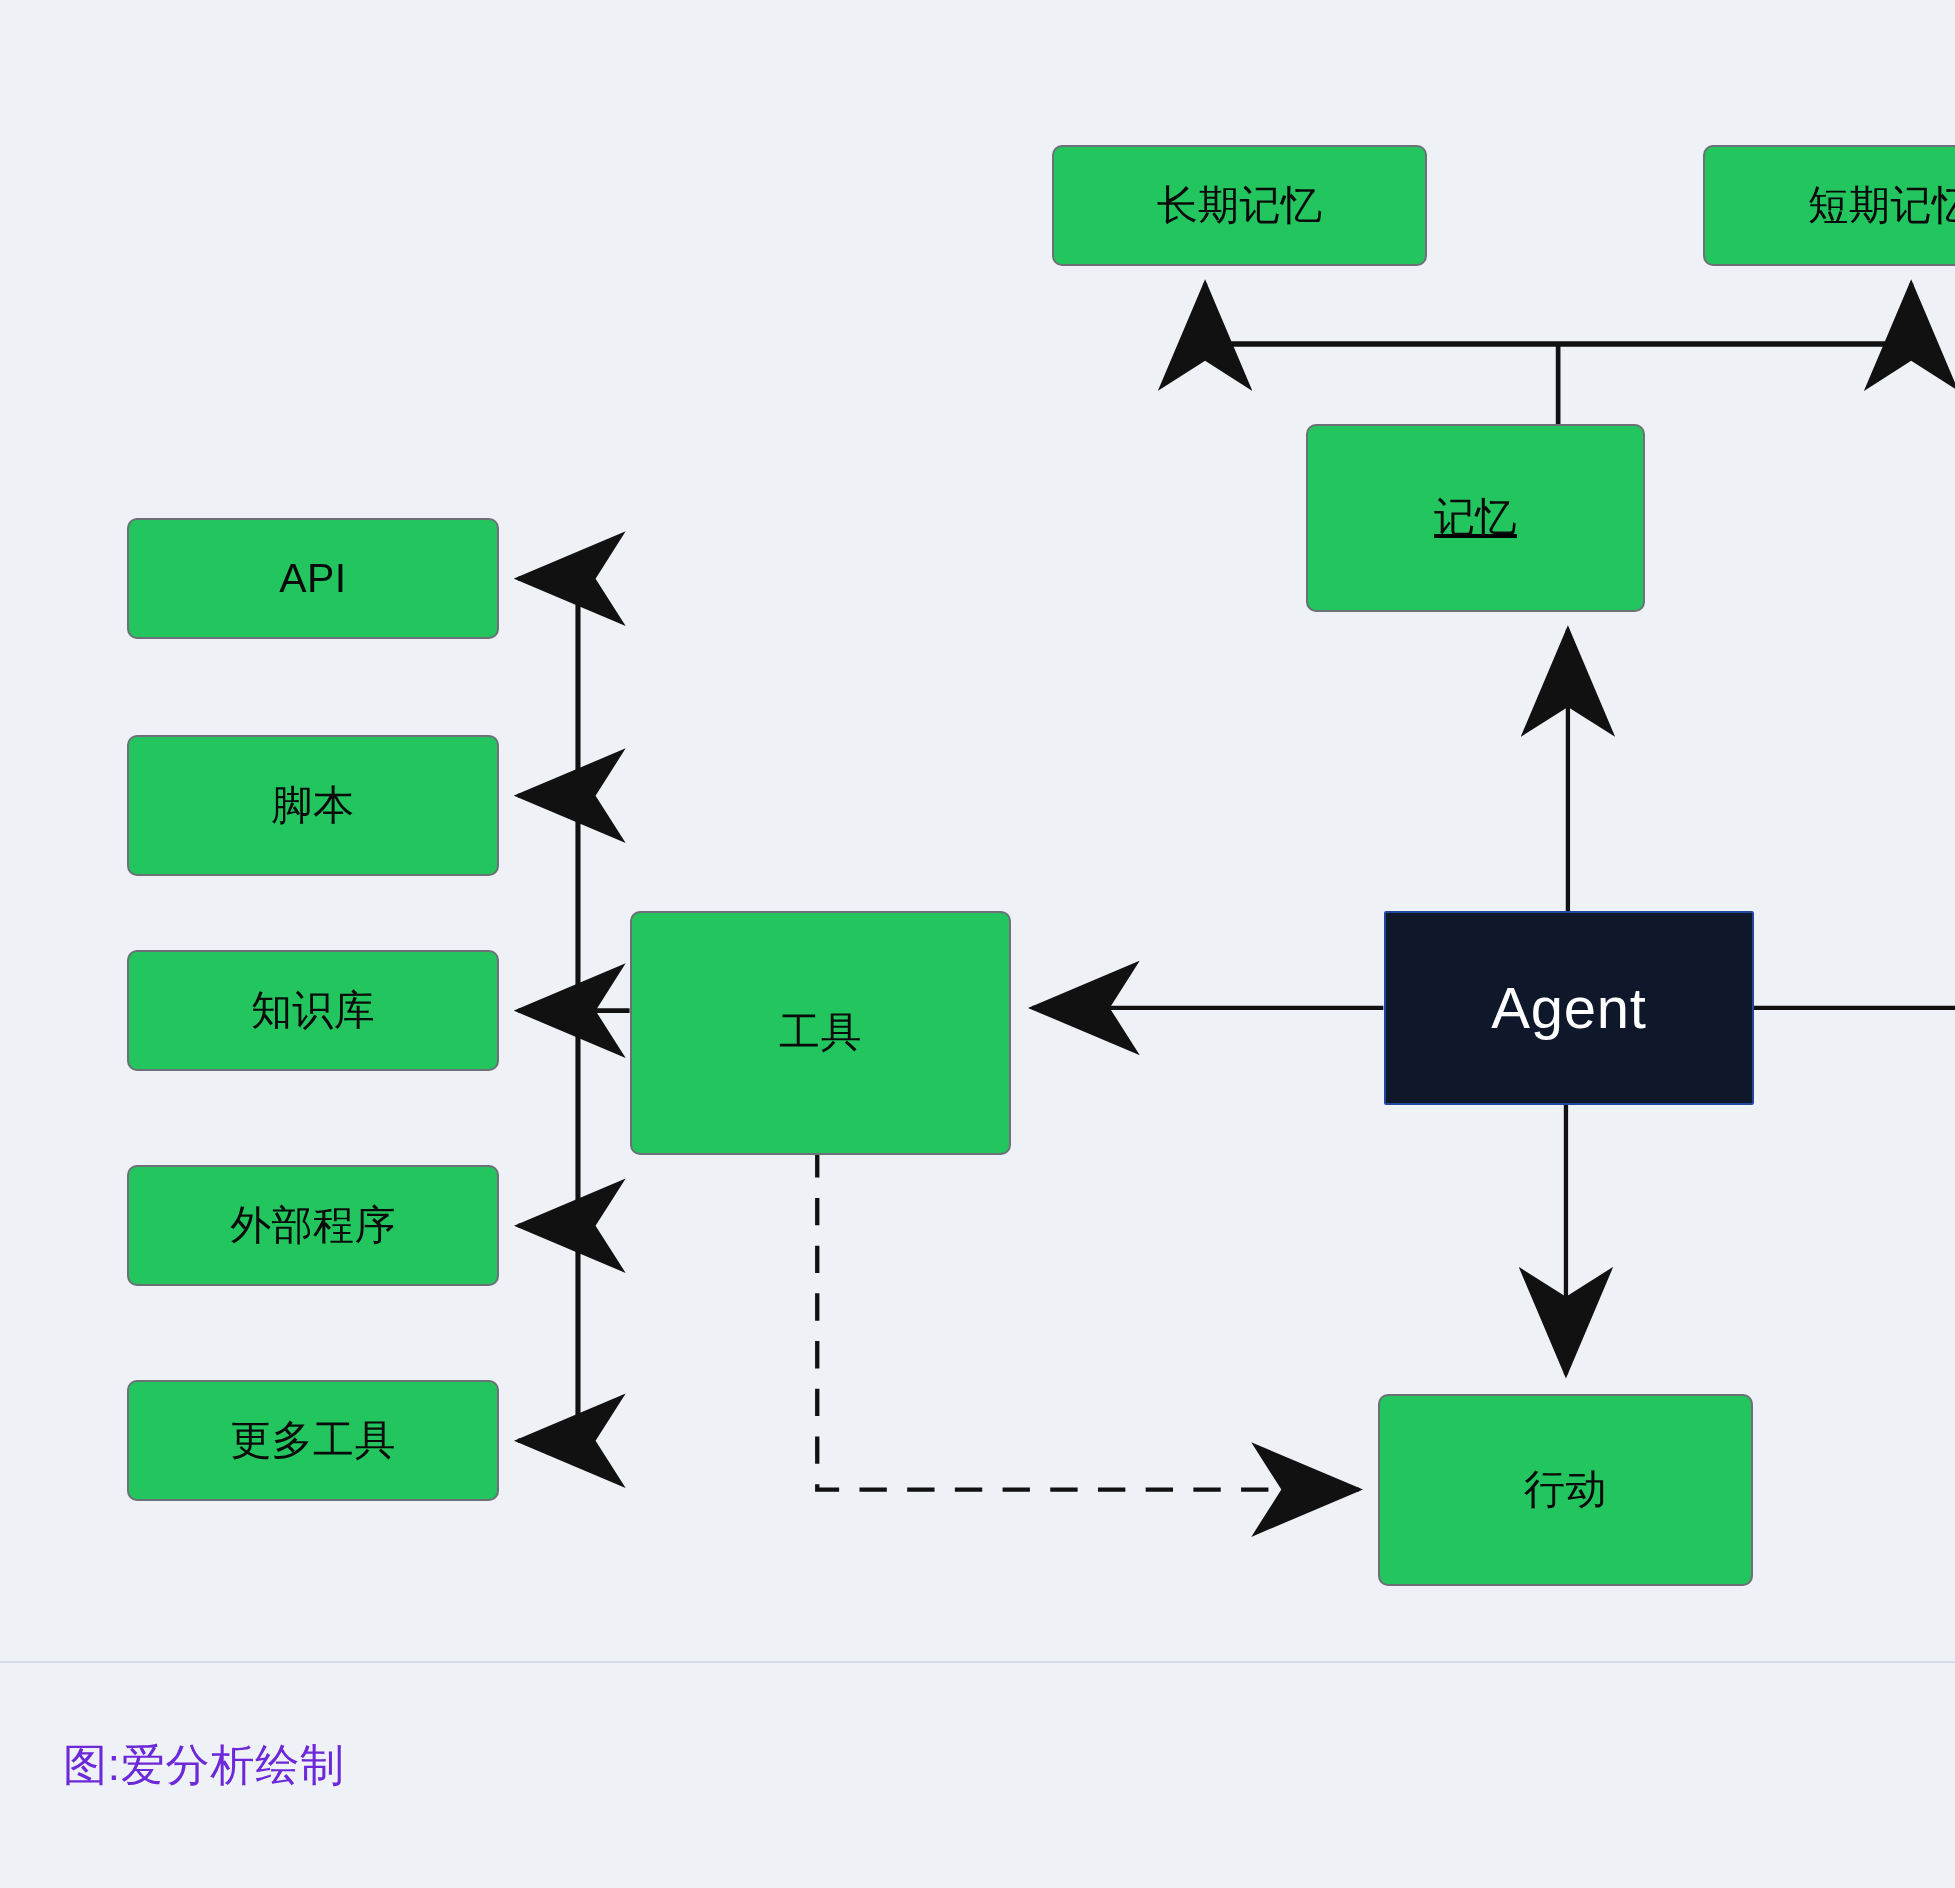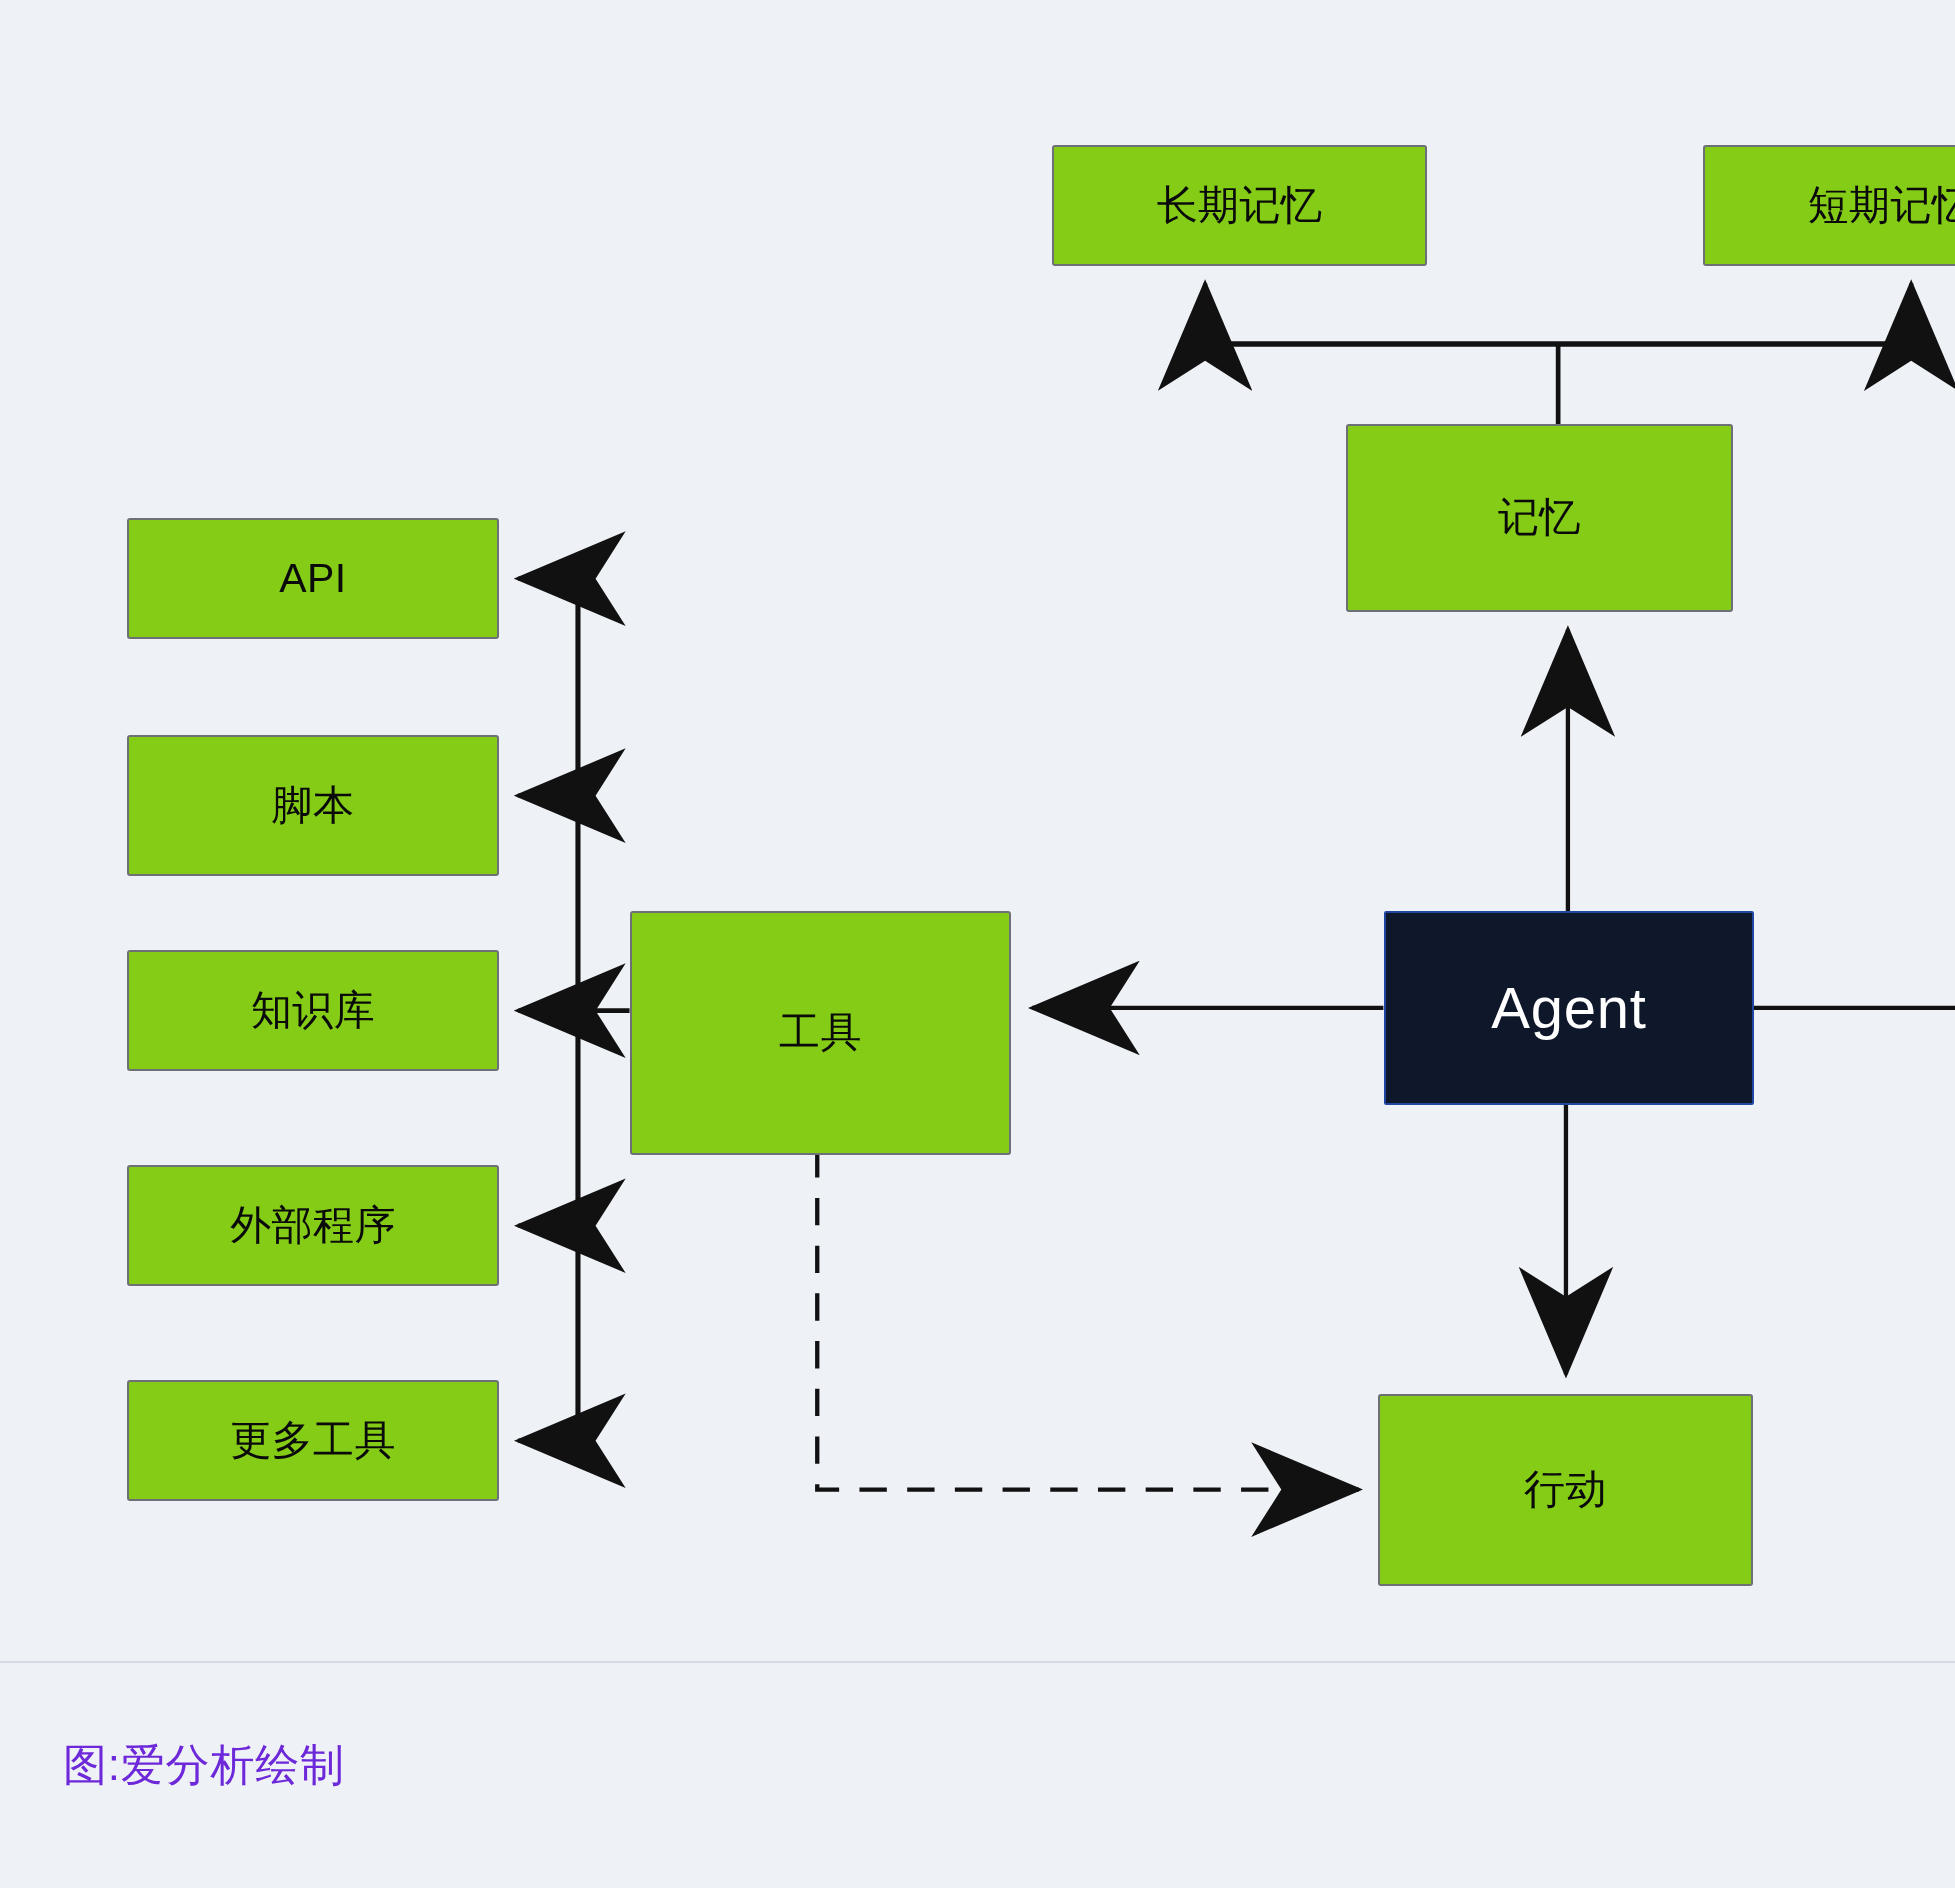--- a/index.html
+++ b/index.html
@@ -23,23 +23,23 @@
     left: 0; top: 0;
     width: 3128px;
     height: 1888px;
     z-index: 1;
   }
   
   .node {
     position: absolute;
     z-index: 3;
     box-sizing: border-box;
-    background: #84cc16;
+    background: #22c55e;
     border: 2px solid #6d7076;
-    border-radius: 3px;
+    border-radius: 10px;
     display: flex;
     align-items: center;
     justify-content: center;
     text-align: center;
   }
   .node .lbl {
     color: #0a0a0a;
     font-size: 41px;
     line-height: 1.1;
     letter-spacing: 0.4px;
@@ -52,21 +52,21 @@
   }
   .node.accent .lbl {
     color: #ffffff;
     font-size: 58px;
     letter-spacing: 0.8px;
   }
 
   
   #n-ltm   { left: 1052px; top: 145px;  width: 375px;  height: 121px; }
   #n-stm   { left: 1703px; top: 145px;  width: 375px;  height: 121px; }
-  #n-mem   { left: 1346px; top: 424px; width: 387px;  height: 188px; }
+  #n-mem   { left: 1306px; top: 424px; width: 339px;  height: 188px; text-decoration: underline; }
   #n-agent { left: 1384px; top: 911px; width: 370px;  height: 194px; }
   #n-tool  { left: 630px; top: 911px; width: 381px;  height: 244px; }
   #n-act   { left: 1378px; top: 1394px; width: 375px;  height: 192px; }
 
   #n-api   { left: 127px;  top: 518px; width: 372px;  height: 121px; }
   #n-scr   { left: 127px;  top: 735px; width: 372px;  height: 141px; align-items: center; }
   #n-kb    { left: 127px;  top: 950px; width: 372px;  height: 121px; }
   #n-ext   { left: 127px;  top: 1165px; width: 372px;  height: 121px; }
   #n-more  { left: 127px;  top: 1380px; width: 372px;  height: 121px; }
 

